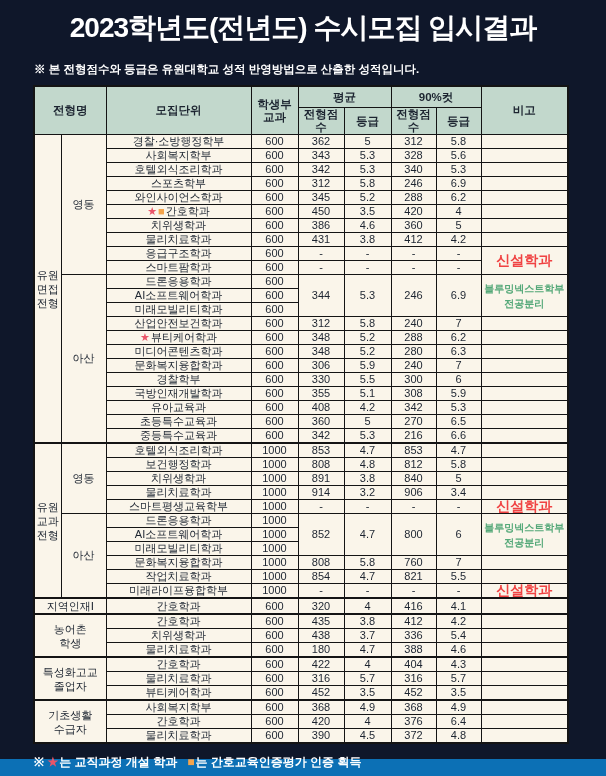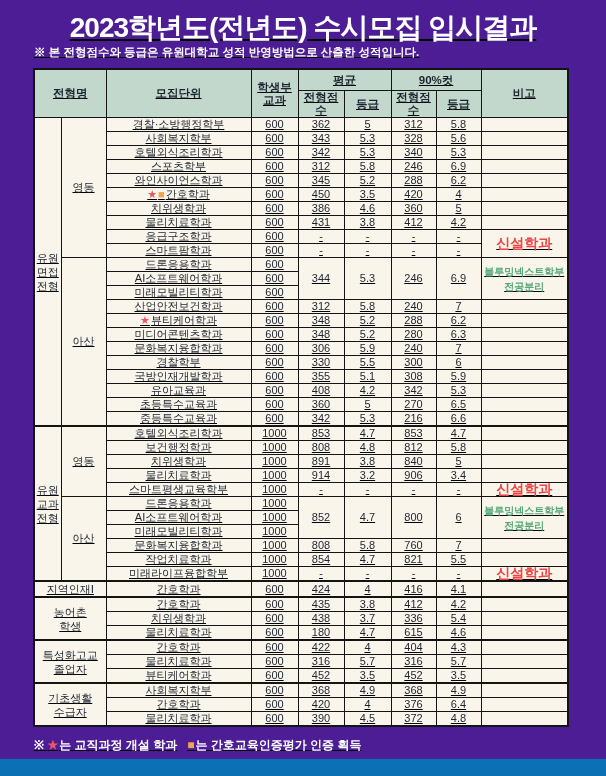--- a/index.html
+++ b/index.html
@@ -2,28 +2,28 @@
 <html><head>
 <meta charset="utf-8">
 <style>
   html,body { margin:0; padding:0; }
   body {
     width:606px; height:776px; overflow:hidden;
     background:#0c70b5;
     font-family:"Liberation Sans", sans-serif;
     -webkit-font-smoothing:antialiased;
   }
-  .page { position:relative; width:606px; height:759px; background:#4c1d95;text-decoration:underline; }
+  .page { position:relative; width:606px; height:759px; background:#0f172a; }
   .title {
     padding-top:11px; text-align:center;
     color:#ffffff; font-size:28px; font-weight:bold; line-height:34px;
     letter-spacing:-1px;
   }
   .note {
-    margin:0 0 8px 34px;
+    margin:17px 0 8px 34px;
     color:#ffffff; font-size:11.5px; font-weight:bold;
   }
   table.results {
     border-collapse:collapse; table-layout:fixed;
     margin-left:33px; width:534px;
     border:2px solid #141414;
   }
   th, td {
     border:1px solid #141414;
     padding:0; text-align:center; vertical-align:middle;
@@ -373,21 +373,21 @@
           <td>-</td>
           <td>-</td>
           <td>-</td>
           <td>-</td>
           <td class="note-red pre">신설학과</td>
         </tr>
         <tr class="sec-top">
           <td class="type-cell pre" rowspan="1" colspan="2">지역인재Ⅰ</td>
           <td><span>간호학과</span></td>
           <td>600</td>
-          <td>424</td>
+          <td>320</td>
           <td>4</td>
           <td>416</td>
           <td>4.1</td>
           <td></td>
         </tr>
         <tr class="sec-top">
           <td class="type-cell pre" rowspan="3" colspan="2">농어촌
 학생</td>
           <td><span>간호학과</span></td>
           <td>600</td>
@@ -404,21 +404,21 @@
           <td>3.7</td>
           <td>336</td>
           <td>5.4</td>
           <td></td>
         </tr>
         <tr>
           <td><span>물리치료학과</span></td>
           <td>600</td>
           <td>180</td>
           <td>4.7</td>
-          <td>615</td>
+          <td>388</td>
           <td>4.6</td>
           <td></td>
         </tr>
         <tr class="sec-top">
           <td class="type-cell pre" rowspan="3" colspan="2">특성화고교
 졸업자</td>
           <td><span>간호학과</span></td>
           <td>600</td>
           <td>422</td>
           <td>4</td>

